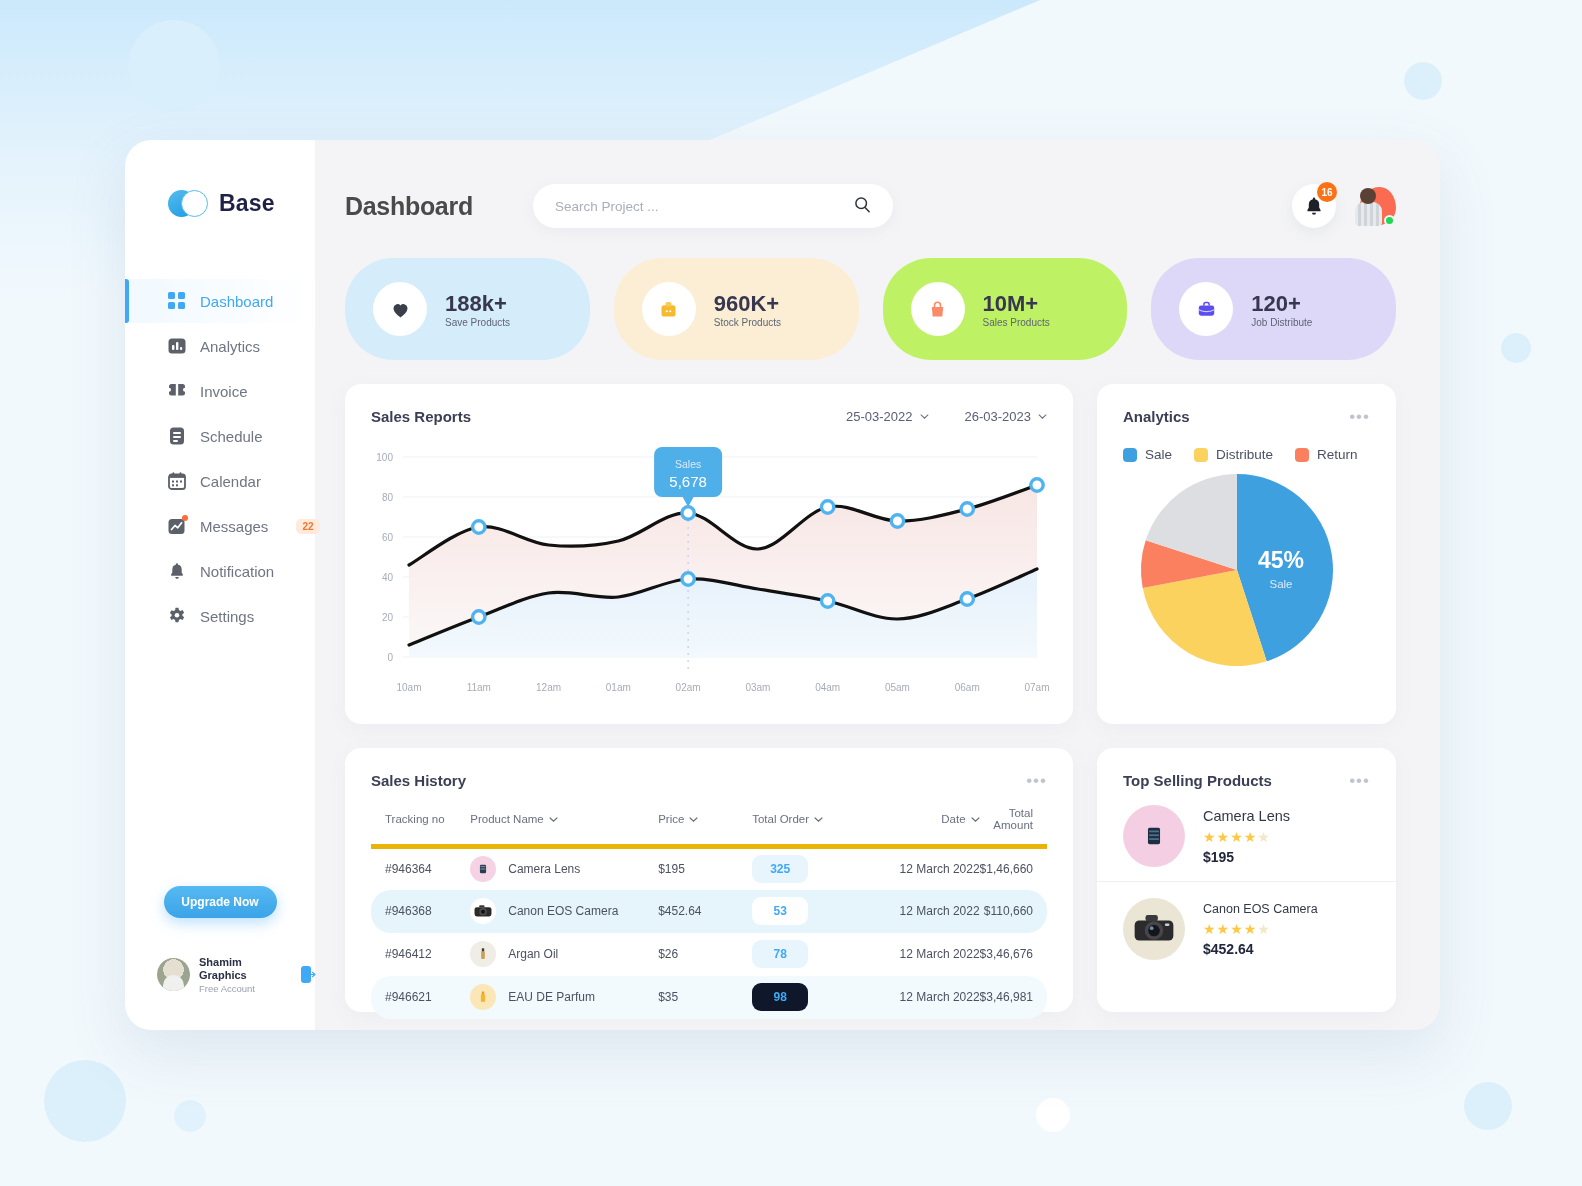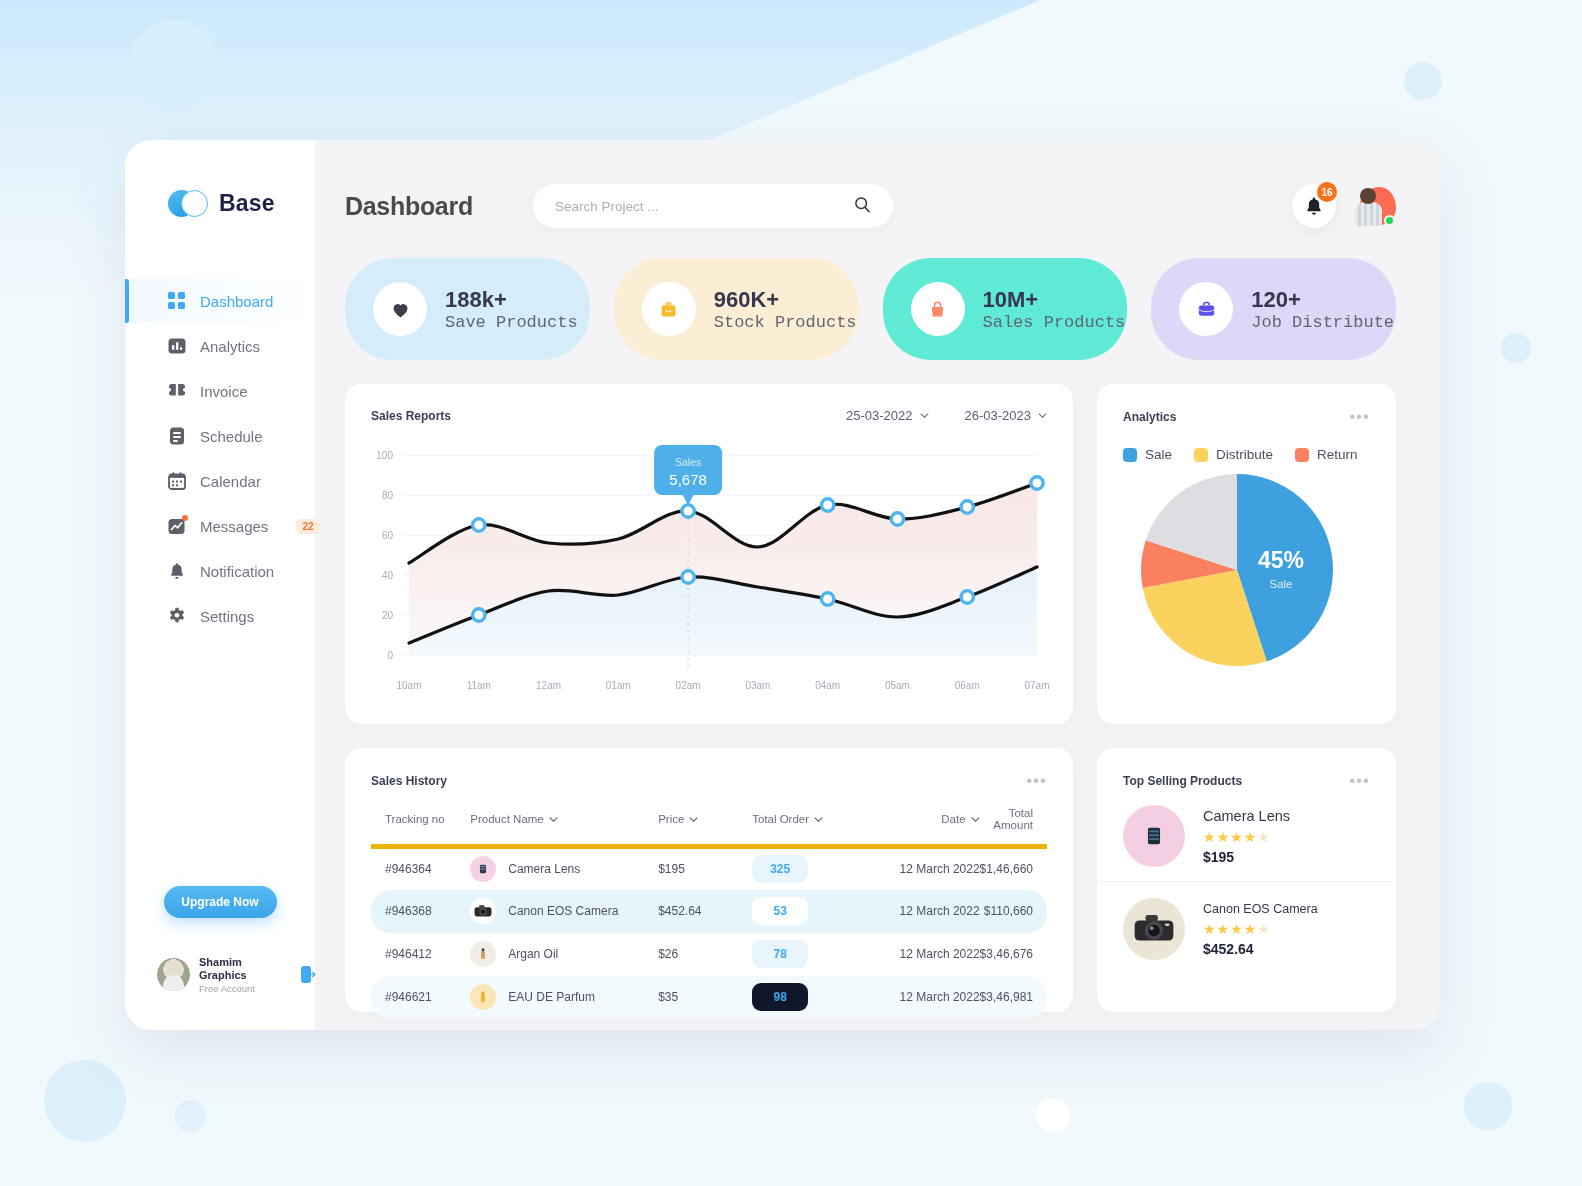--- a/index.html
+++ b/index.html
@@ -146,27 +146,27 @@
   .stats { display:flex; gap: 24px; margin-top: 28px; }
   .stat {
     flex:1; height: 102px; border-radius: 48px;
     display:flex; align-items:center; gap: 18px; padding-left: 28px;
   }
   .stat-icon {
     width: 54px; height:54px; border-radius:50%; background:#fff;
     display:flex; align-items:center; justify-content:center; flex-shrink:0;
   }
   .stat-num { font-size: 22px; font-weight: 700; color:#37374f; line-height:1.25; }
-  .stat-lbl { font-size: 17px; color:#5f6575;font-family:Liberation Mono, monospace; }
+  .stat-lbl { font-size: 10px; color:#5f6575; }
 
   
   .grid { display:flex; gap: 24px; margin-top: 24px; }
   .panel { background:#fff; border-radius: 16px; box-shadow: 0 5px 20px rgba(100,120,150,.05); }
   .panel-head { display:flex; align-items:center; padding: 24px 26px 0; }
-  .panel-title { font-size: 12px; font-weight: 700; color:#3a3f55; }
+  .panel-title { font-size: 15px; font-weight: 700; color:#3a3f55; }
   .dots { margin-left:auto; color:#bfc4ce; font-size: 17px; letter-spacing:1px; cursor:pointer; line-height:1; }
 
   .chart-panel { width: 728px; height: 340px; }
   .date-sel { margin-left:auto; display:flex; gap: 36px; }
   .date-btn {
     font-size: 13px; color:#5a6075; display:flex; align-items:center; gap:7px; cursor:pointer;
   }
   .chev { width: 9px; height: 9px; }
 
   .analytics-panel { flex:1; height: 340px; }
@@ -397,21 +397,21 @@
               <circle cx="10" cy="14" r="1.2" fill="#fff"></circle>
               <circle cx="14" cy="14" r="1.2" fill="#fff"></circle>
             </svg>
         </span>
         <span>
           <span class="stat-num" style="display:block;">960K+</span>
           <span class="stat-lbl" style="display:block;">Stock Products</span>
         </span>
       </div>
 
-      <div class="stat" style="background:#5eead4;">
+      <div class="stat" style="background:#bef264;">
         <span class="stat-icon">
           <svg viewBox="0 0 24 24" width="21" height="21">
               <path d="M5.5 9h13l-1 11H6.5z" fill="#fb8a68"></path>
               <path d="M8.6 9V7.2a3.4 3.4 0 016.8 0V9" fill="none" stroke="#fb8a68" stroke-width="1.8" stroke-linecap="round"></path>
             </svg>
         </span>
         <span>
           <span class="stat-num" style="display:block;">10M+</span>
           <span class="stat-lbl" style="display:block;">Sales Products</span>
         </span>

